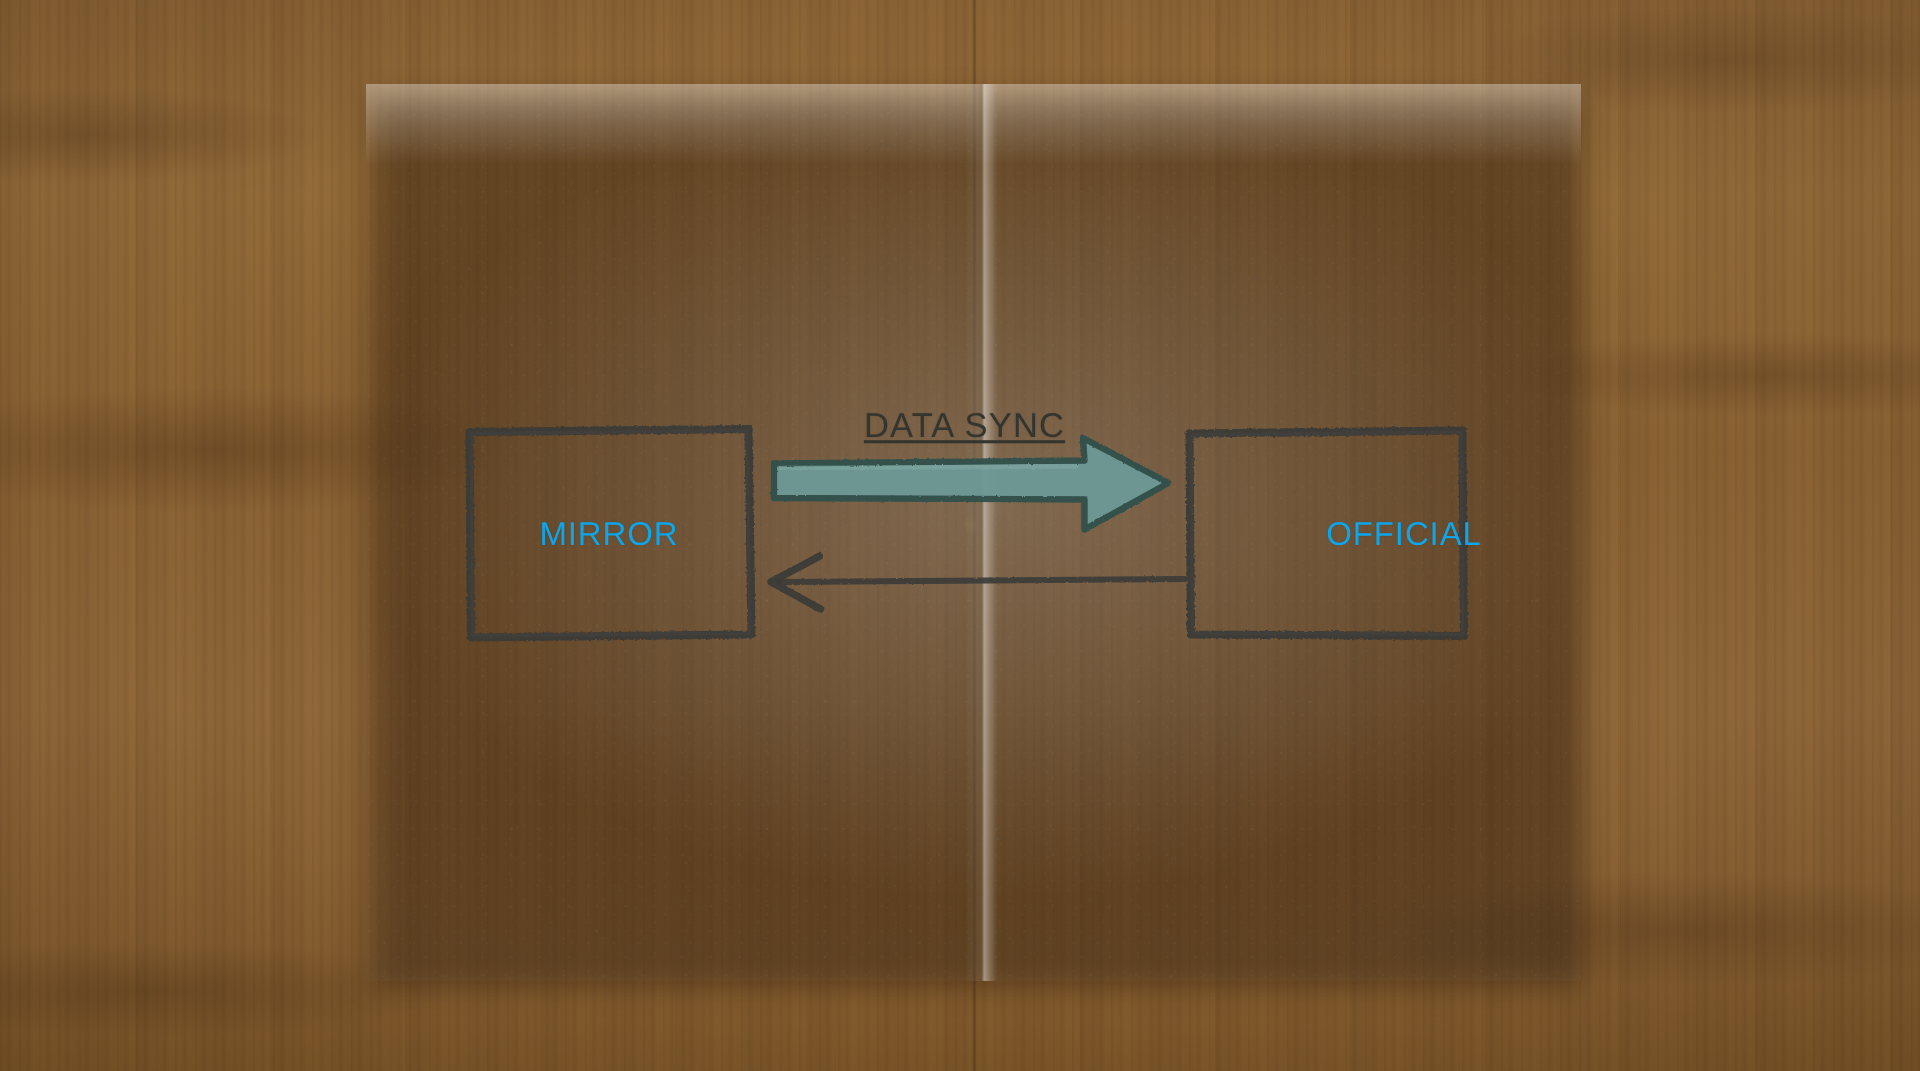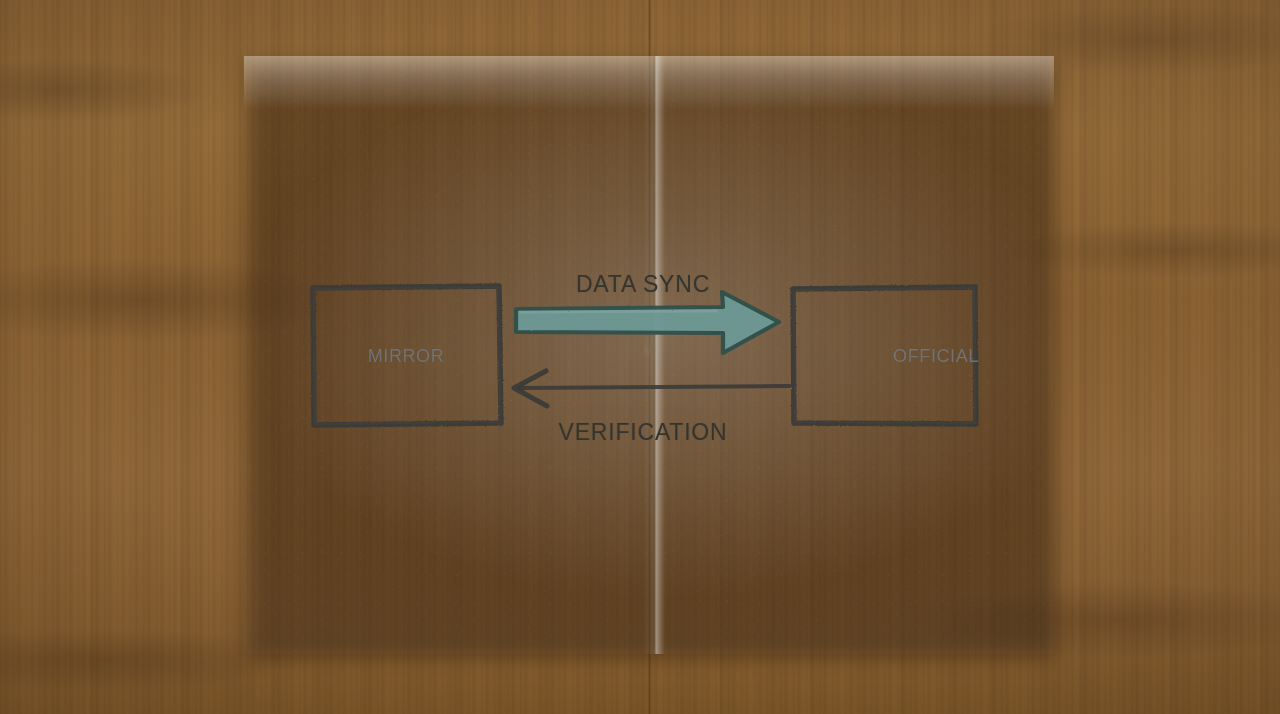--- a/index.html
+++ b/index.html
@@ -166,23 +166,23 @@
   #diagram {
     position: absolute;
     inset: 0;
     pointer-events: none;
   }
   #diagram-layer { position: absolute; inset: 0; }
 
   .box-label {
     position: absolute;
     font-family: "Liberation Sans", sans-serif;
-    font-size: 18px;
+    font-size: 22px;
     letter-spacing: 0.6px;
-    color: #737373;
+    color: #0ea5e9;
     white-space: nowrap;
     transform: translate(-50%, -50%);
     text-shadow: 0 0 1px rgba(53,53,47,0.25);
   }
   .edge-label {
     position: absolute;
     font-family: "Liberation Sans", sans-serif;
     font-size: 23px;
     letter-spacing: 0.8px;
     color: #35352f;
@@ -260,18 +260,17 @@
       <g filter="url(#inkRoughSoft)">
         <path d="M520,388 L790,386" stroke="#3a3a38" stroke-width="4.0" stroke-linecap="round" fill="none" opacity="0.9"></path>
         <path d="M546,371 L514,388 L547,406" stroke="#3a3a38" stroke-width="5.0" fill="none" stroke-linecap="round" stroke-linejoin="round" opacity="0.92"></path>
       </g>
     </svg>
 
     <div class="box-label" style="left:406px; top:356px;">MIRROR</div>
 
     <div class="box-label" style="left:936px; top:356px;">OFFICIAL</div>
 
-    <div class="edge-label" style="left:643px; top:284px;">DATA SYNC</div>
-
-    <div class="edge-label" style="left:643px; top:432px;">VERIFICATION</div>
+    <div class="edge-label" style="left:643px; top:284px;text-decoration:underline;">DATA SYNC</div>
+
   </div>
 
 </div>
 
 </body></html>

